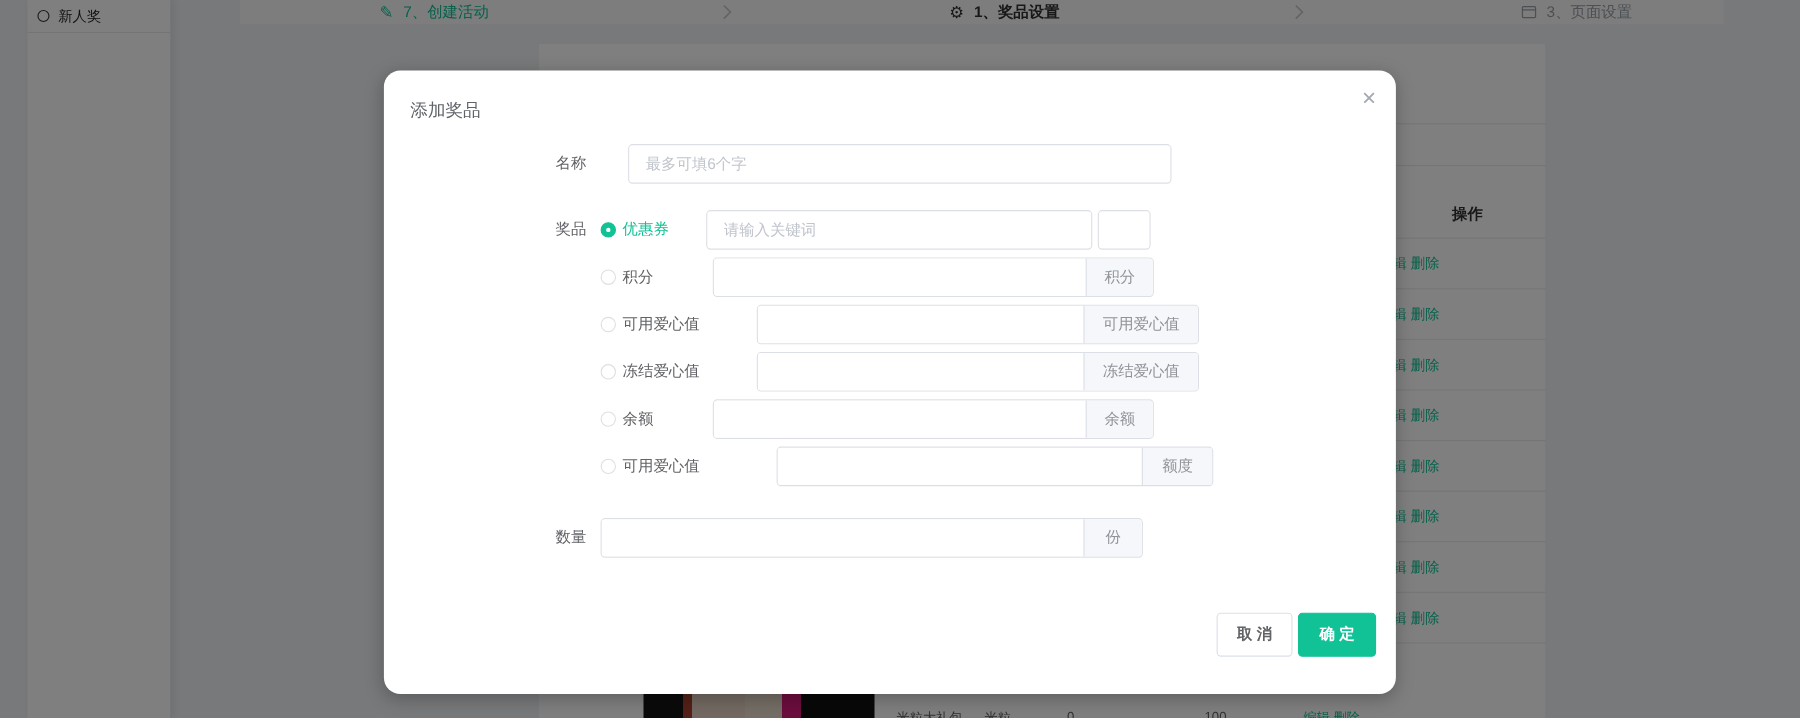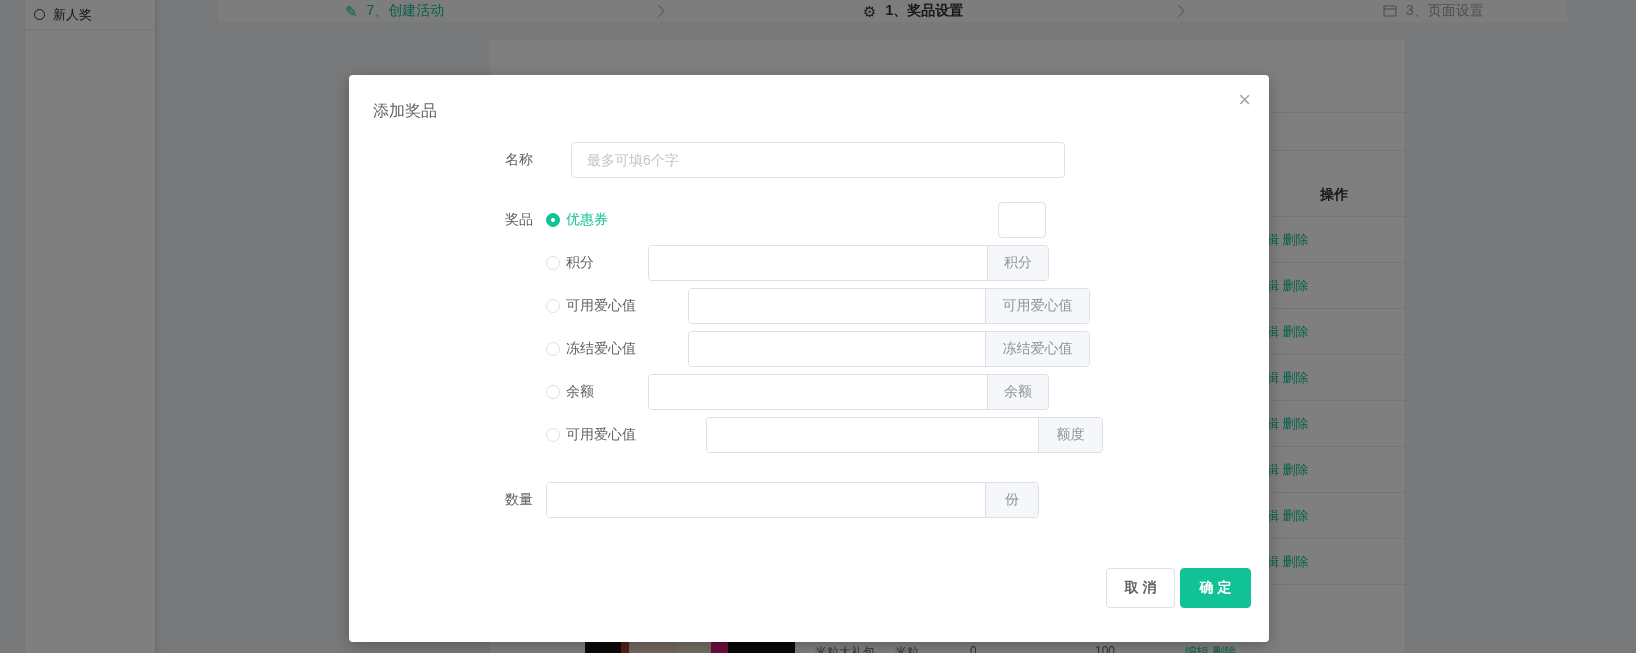--- a/index.html
+++ b/index.html
@@ -33,22 +33,22 @@
   .trow .act{ position:absolute; left:763px; top:0; height:46px; display:flex; align-items:center;
               font-size:13px; color:var(--accent); white-space:pre; }
   .bottomrow{ position:absolute; left:0; right:1px; top:544px; height:130px; border-top:1px solid var(--line); }
   .thumb{ position:absolute; left:95px; top:15px; width:210px; height:100px;
           background:linear-gradient(90deg,#141414 0 17%,#a8402e 17% 21%,#e6d2c4 21% 44%,#e9dccd 44% 60%,#d81b7f 60% 68%,#101010 68% 100%); }
   .bcell{ position:absolute; top:59px; font-size:12px; color:#606266; white-space:nowrap; }
   .bcell.link{ color:var(--accent); white-space:pre; }
 
   
   .overlay{ position:absolute; inset:0; background:rgba(0,0,0,.5); }
-  .modal{ position:absolute; left:349px; top:75px; width:920px; height:567px; background:#fff;
-          border-radius:4px; box-shadow:0 4px 16px rgba(0,0,0,.25); font-size:14px; color:var(--label); }
+  .modal{ position:absolute; left:349px; top:64px; width:920px; height:567px; background:#fff;
+          border-radius:15px; box-shadow:0 4px 16px rgba(0,0,0,.25); font-size:14px; color:var(--label); }
   .m-title{ position:absolute; left:24px; top:26px; font-size:16px; color:#5f6368; }
   .m-close{ position:absolute; right:18px; top:14px; font-size:22px; line-height:1; color:#a3a8b0; cursor:pointer; }
 
   .m-label{ position:absolute; width:56px; text-align:center; height:36px; display:flex; align-items:center;
             justify-content:flex-end; left:128px; color:#606266;font-family:Liberation Mono, monospace; }
   .ipt{ position:absolute; height:36px; border:1px solid var(--border); border-radius:4px; background:#fff;
         padding:0 15px; font-size:14px; color:#606266; font-family:inherit; outline:none; }
   .ipt::placeholder{ color:var(--ph); }
   .grp{ position:absolute; height:36px; border:1px solid var(--border); border-radius:4px; background:#fff;
         display:flex; overflow:hidden; }
@@ -162,20 +162,21 @@
   <div class="m-title">添加奖品</div>
   <div class="m-close">×</div>
 
   <div class="m-label" style="top:67px">名称</div>
   <input class="ipt" style="left: 197px; top: 67px; width: 494px; margin-left: 25px;" placeholder="最多可填6个字">
 
   <div class="m-label" style="top:127px">奖品</div>
 
   <span class="radio on" style="top:138px"></span>
   <div class="opt-label sel" style="top:127px">优惠券</div>
+  <input class="ipt" style="left: 293px; top: 127px; width: 351px;" placeholder="请输入关键词">
   <input class="ipt" style="left: 649px; top: 127px; width: 48px; padding: 0px 8px;">
 
   <span class="radio off" style="top:181px"></span>
   <div class="opt-label" style="top:170px">积分</div>
   <div class="grp" style="left:299px; top:170px; width:401px">
     <input style="">
     <span class="suffix" style="width:61px">积分</span>
   </div>
 
   <span class="radio off" style="top:224px"></span>

